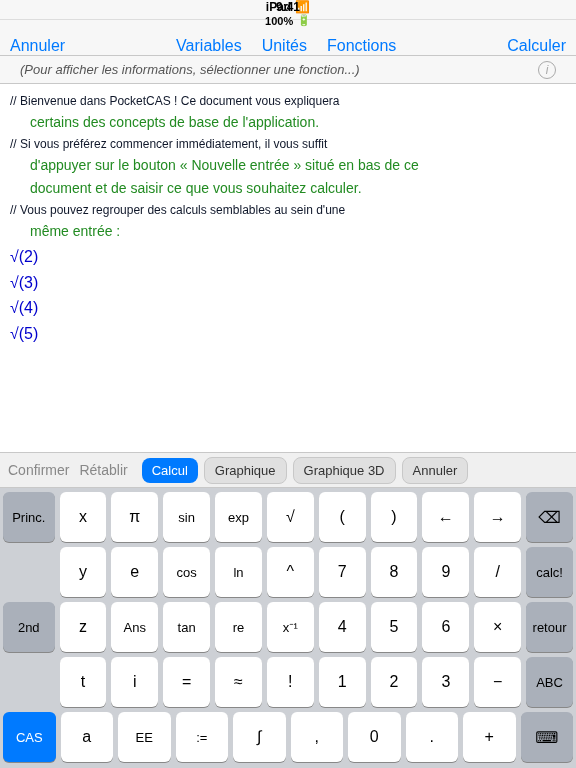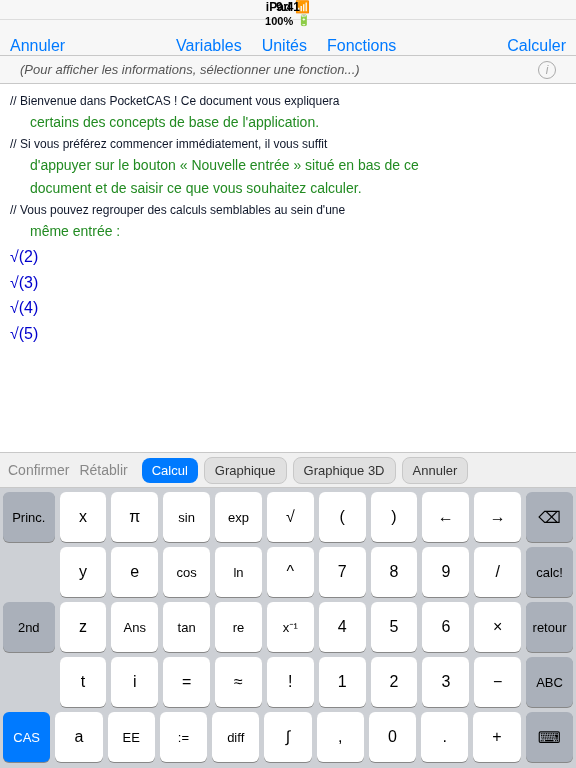--- a/index.html
+++ b/index.html
@@ -323,21 +323,20 @@
       <div class="key key-white">3</div>
       <div class="key key-white">−</div>
       <div class="key key-dark key-small">ABC</div>
     </div>
 
     <div class="key-row" style="margin-bottom:2px;">
       <div class="key key-blue key-wide">CAS</div>
       <div class="key key-white">a</div>
       <div class="key key-white key-small">EE</div>
       <div class="key key-white key-small">:=</div>
-      <div class="key key-white key-small">diff</div>
       <div class="key key-white">∫</div>
       <div class="key key-white">,</div>
       <div class="key key-white">0</div>
       <div class="key key-white">.</div>
       <div class="key key-white">+</div>
       <div class="key key-dark">⌨</div>
     </div>
 
   </div>
 </div>

